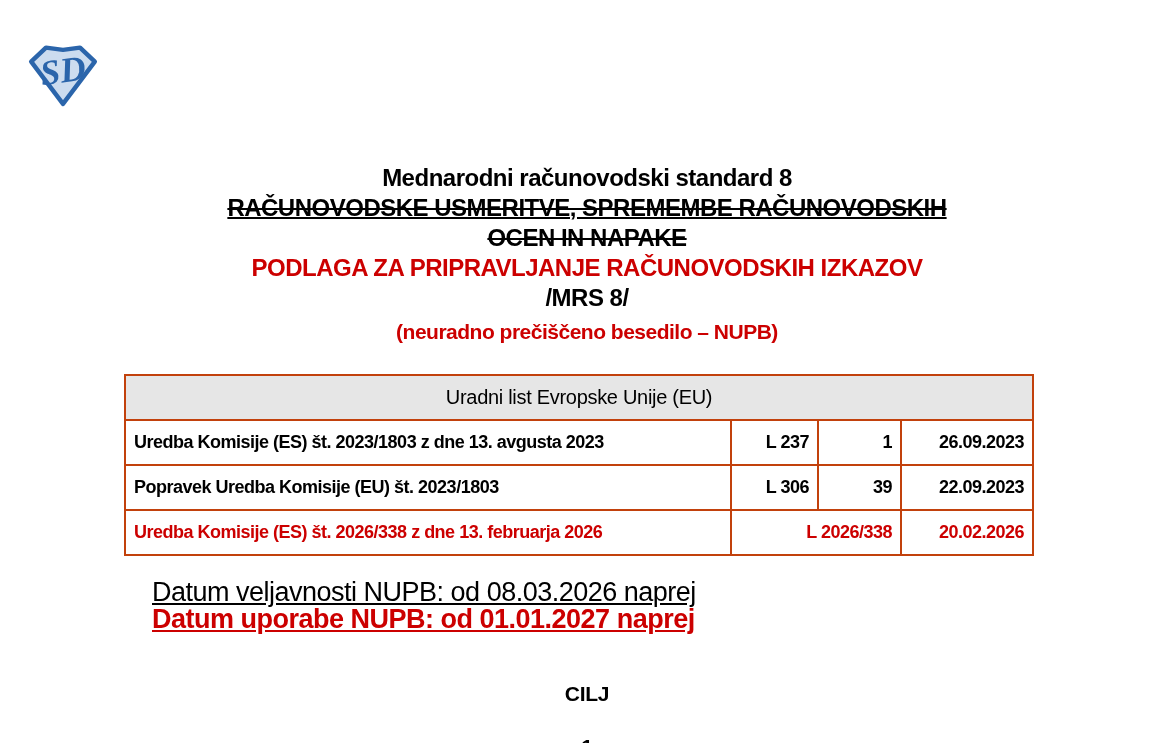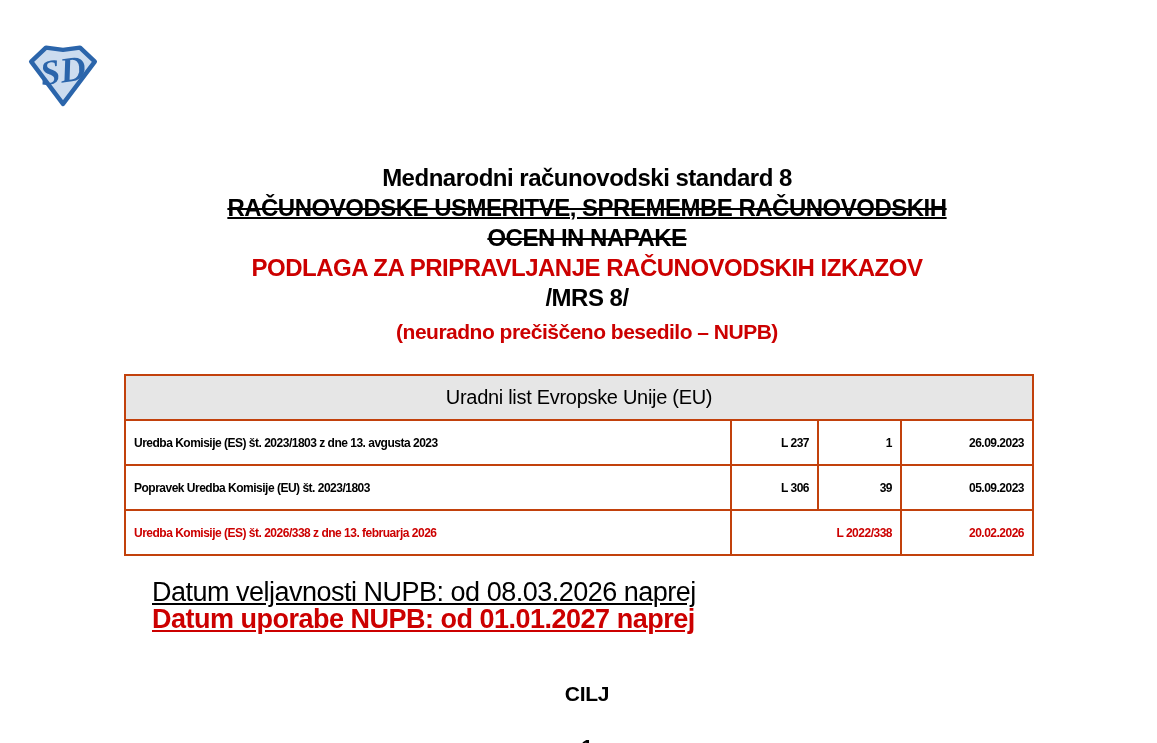--- a/index.html
+++ b/index.html
@@ -33,21 +33,21 @@
     font-size:20px;
   }
   table.eu td {
     border:2px solid #c2410c;
     padding:4px 8px;
     height:35px;
     vertical-align:middle;
     letter-spacing:-0.3px;
   }
   table.eu .hdr { background:#e6e6e6; text-align:center; font-weight:normal; }
-  table.eu .datarow td { font-weight:bold; font-size:12px; letter-spacing:-0.5px;margin-top:29px; }
+  table.eu .datarow td { font-weight:bold; font-size:18px; letter-spacing:-0.5px;margin-top:29px; }
   table.eu .c-center { text-align:right; }
   table.eu .red-row td { color:var(--red); }
 
   
   .notes {
     position:absolute; left:152px; top:579px;
     font-size:27px; line-height:27px; letter-spacing:-0.5px;
   }
   .note-black { text-decoration:underline; }
   .note-red   { text-decoration:underline; font-weight:bold; color:var(--red); }
@@ -96,25 +96,25 @@
       <tr class="datarow">
         <td>Uredba Komisije (ES) št. 2023/1803 z dne 13. avgusta 2023</td>
         <td class="c-center">L 237</td>
         <td class="c-center">1</td>
         <td class="c-center">26.09.2023</td>
       </tr>
       <tr class="datarow">
         <td>Popravek Uredba Komisije (EU) št. 2023/1803</td>
         <td class="c-center">L 306</td>
         <td class="c-center">39</td>
-        <td class="c-center">05.09.2023</td>
+        <td class="c-center">22.09.2023</td>
       </tr>
       <tr class="datarow red-row">
         <td>Uredba Komisije (ES) št. 2026/338 z dne 13. februarja 2026</td>
-        <td class="c-center" colspan="2">L 2022/338</td>
+        <td class="c-center" colspan="2">L 2026/338</td>
         <td class="c-center">20.02.2026</td>
       </tr>
     </tbody>
   </table>
 
   <div class="notes">
     <div class="note-black">Datum veljavnosti NUPB: od 08.03.2026 naprej</div>
     <div class="note-red">Datum uporabe NUPB: od 01.01.2027 naprej</div>
   </div>
 

